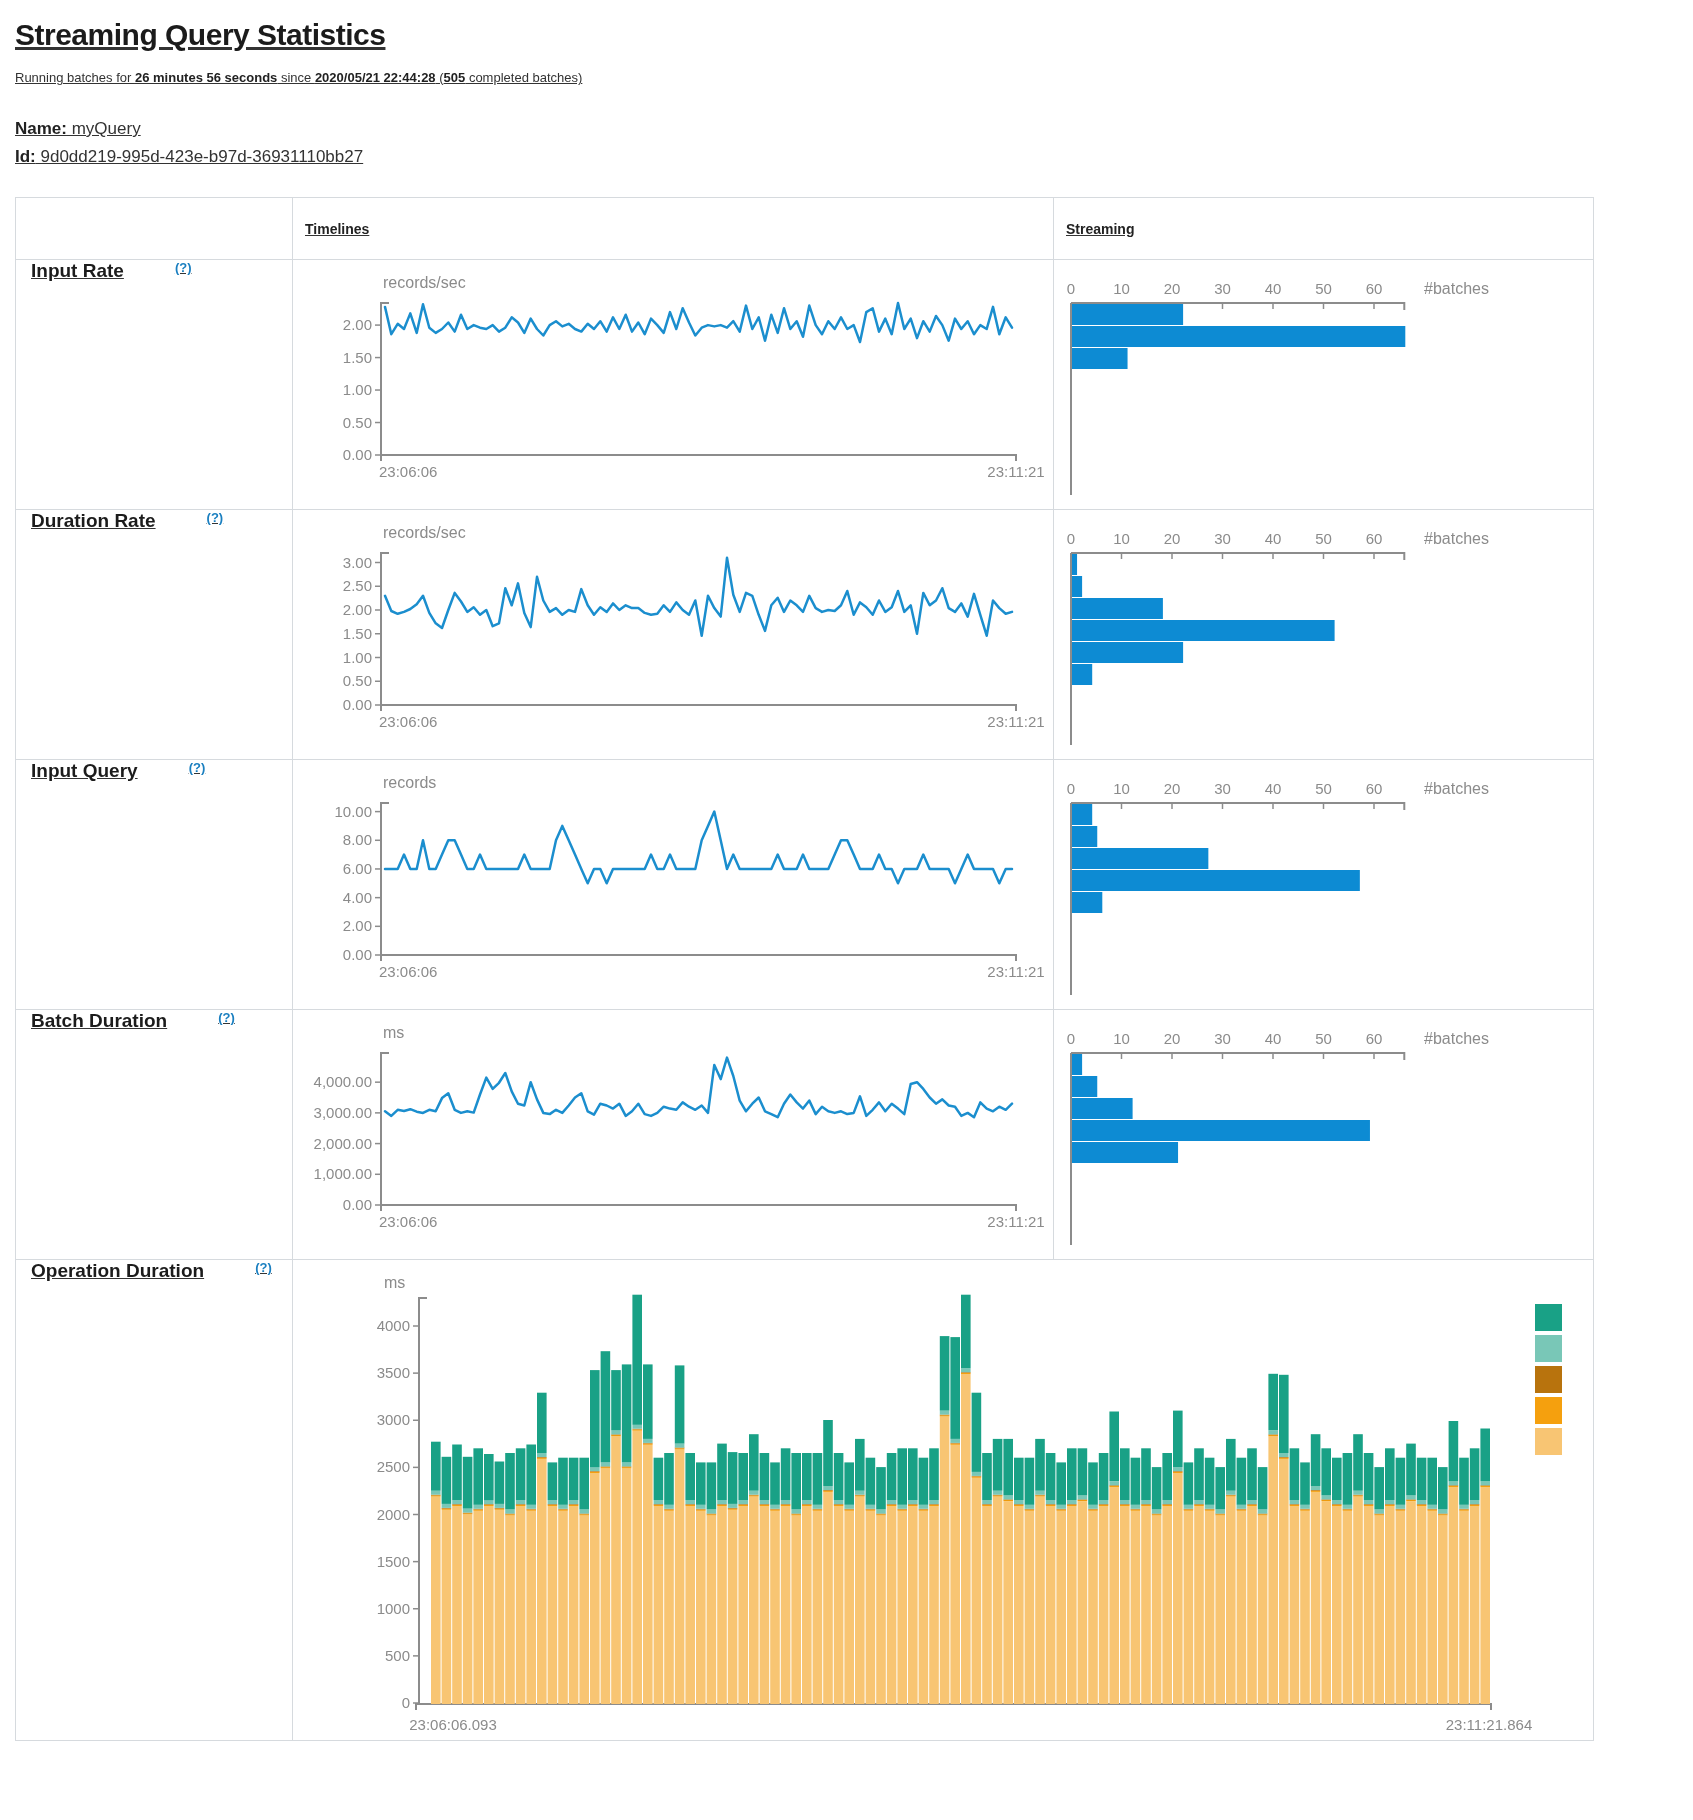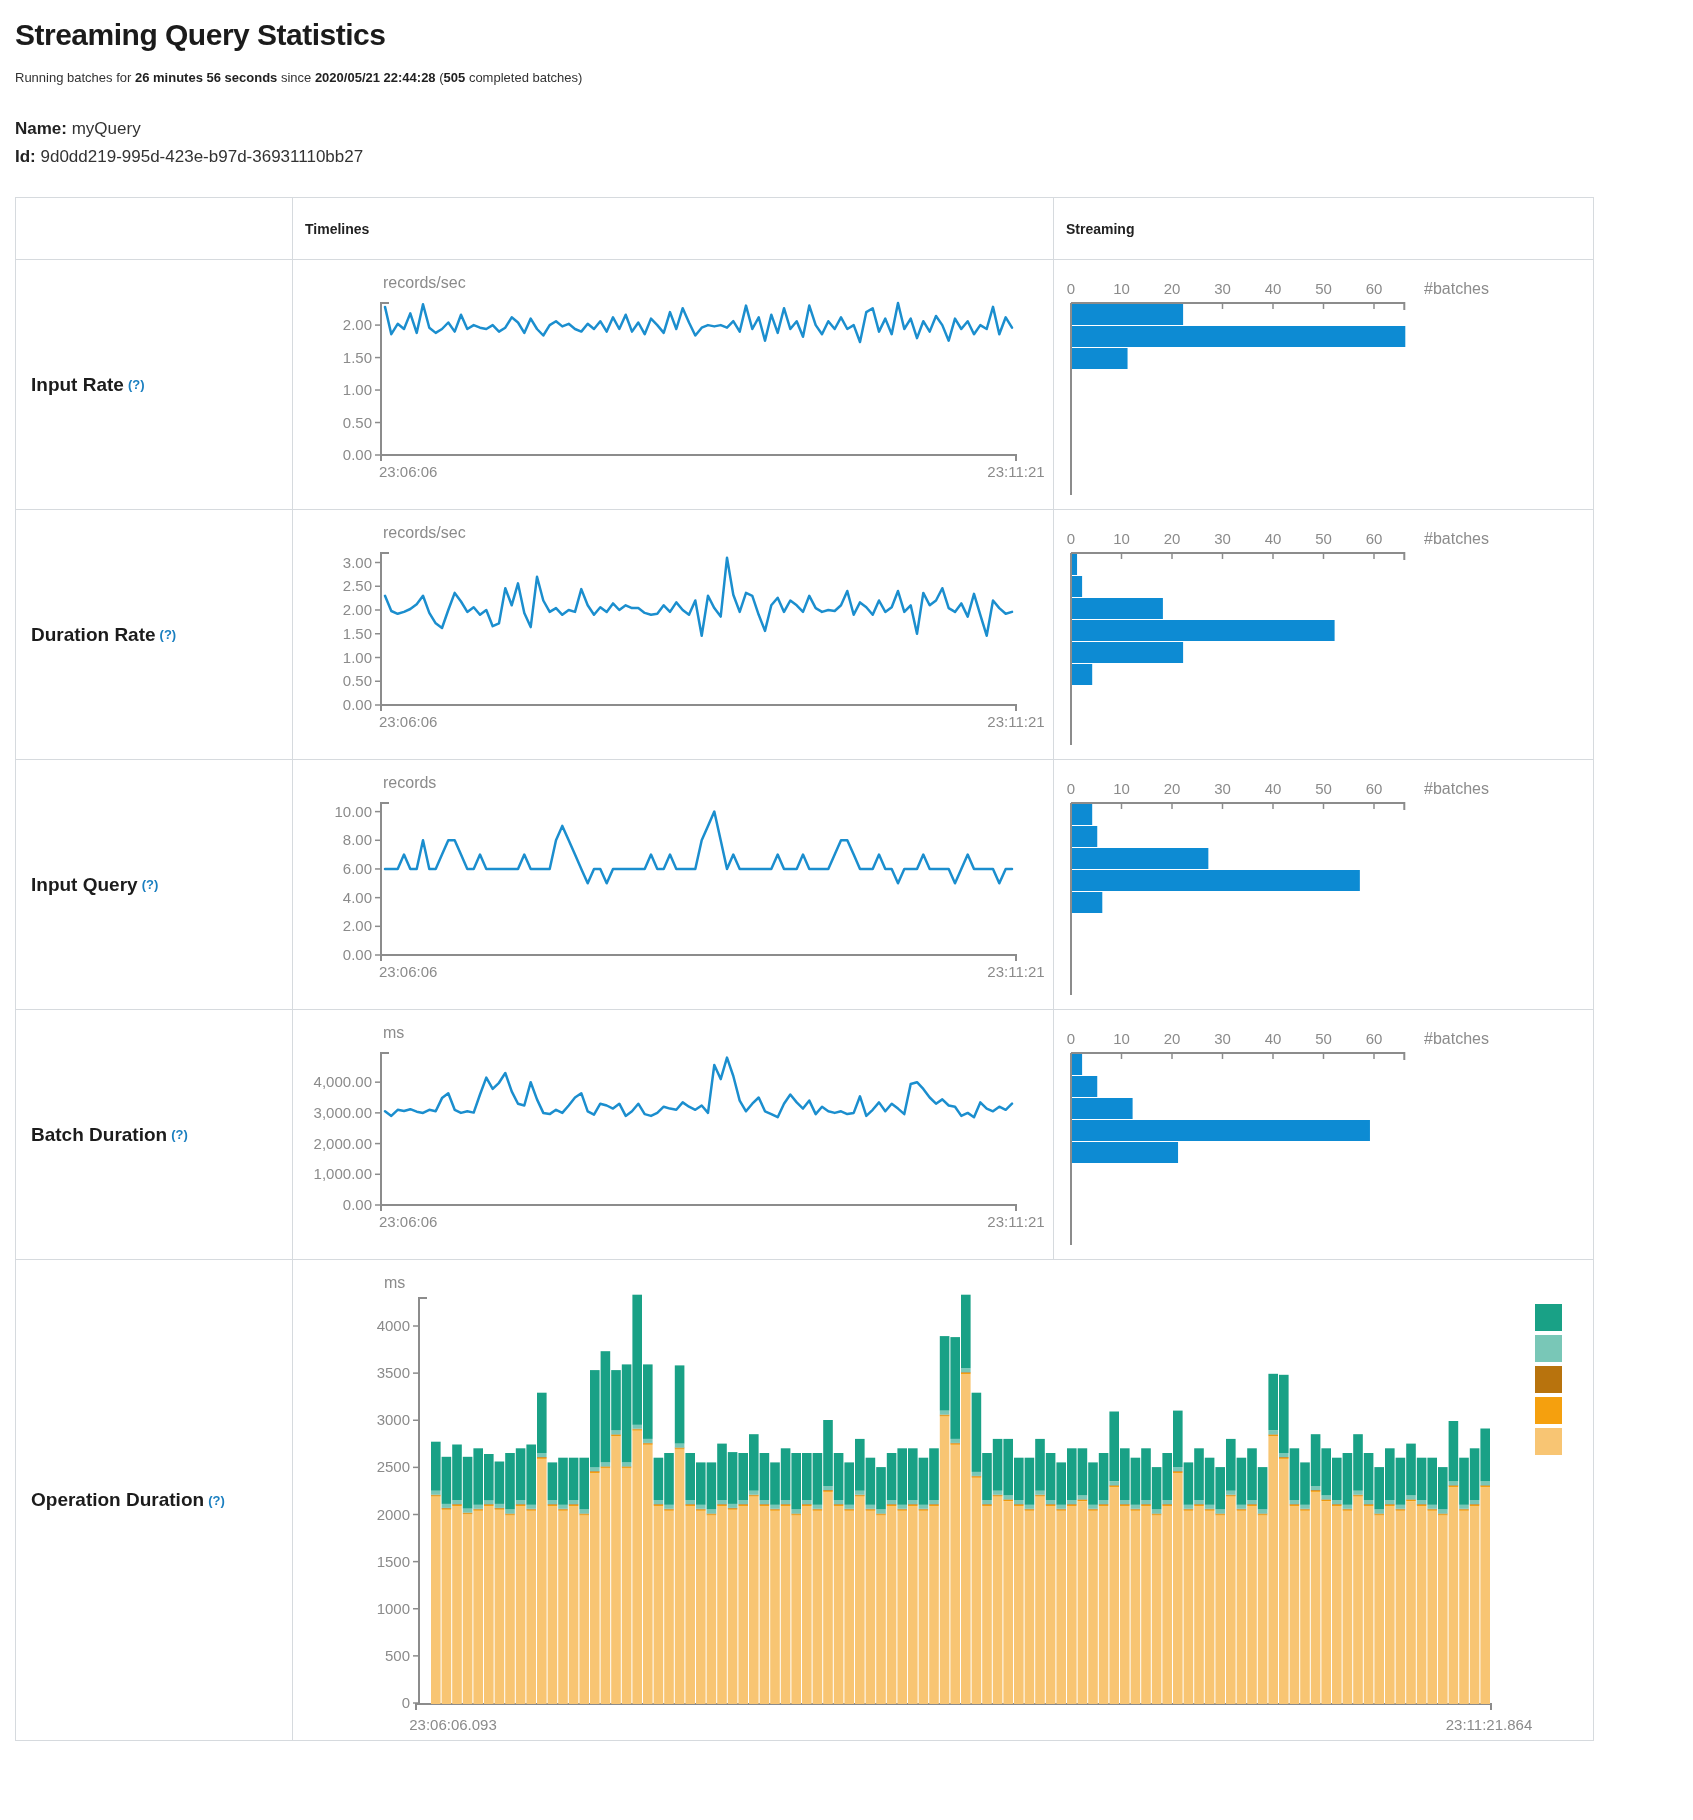--- a/index.html
+++ b/index.html
@@ -1,31 +1,31 @@
 <!DOCTYPE html>
 <html><head>
 <meta charset="utf-8">
 <style>
   html,body{margin:0;padding:0;background:#fff;color:#333;
     font-family:"Liberation Sans","DejaVu Sans",sans-serif;}
-  .page{width:1693px;min-height:1820px;box-sizing:border-box;padding:14px 15px 20px 15px;}
+  .page{width:1693px;min-height:1820px;box-sizing:border-box;padding:14px 15px 20px 15px;text-decoration:underline;}
   h1{font-size:30px;font-weight:bold;color:#1b1b1b;margin:4px 0 18px 0;letter-spacing:-0.5px;}
   .subtitle{font-size:13px;margin:0 0 30px 0;color:#333;}
   .subtitle b{color:#222;}
   .meta{font-size:17px;line-height:28px;margin-bottom:26px;}
   .meta b{color:#222;}
   .stats-table{display:grid;grid-template-columns:277px 761px 539px;
     grid-template-rows:62px 250px 250px 250px 250px 480px;
     border:1px solid #d6dade;width:1577px;}
   .cell{border-right:1px solid #d6dade;border-bottom:1px solid #d6dade;box-sizing:border-box;overflow:hidden;}
   .cell.last-col{border-right:none;}
   .cell.last-row{border-bottom:none;}
   .head-cell{display:flex;align-items:center;padding-left:12px;
     font-weight:bold;font-size:14px;color:#222;}
-  .label-cell{display:flex;align-items:center;padding-left:15px;}
+  .label-cell{display:flex;padding-left:15px;gap:47px;}
   .row-label{font-weight:bold;font-size:19px;color:#1c1c1c;}
   .help{color:#1a7fc0;font-size:13px;font-weight:bold;vertical-align:super;margin-left:4px;cursor:pointer;}
   .span2{grid-column:2/4;}
   svg{display:block;}
   .tick-label{font-family:"Liberation Sans","DejaVu Sans",sans-serif;font-size:15px;fill:#8b8b8b;}
   .unit-label{font-family:"Liberation Sans","DejaVu Sans",sans-serif;font-size:16px;fill:#8b8b8b;}
   .batches-label{font-family:"Liberation Sans","DejaVu Sans",sans-serif;font-size:16px;fill:#8b8b8b;}
 </style>
 </head>
 <body>

